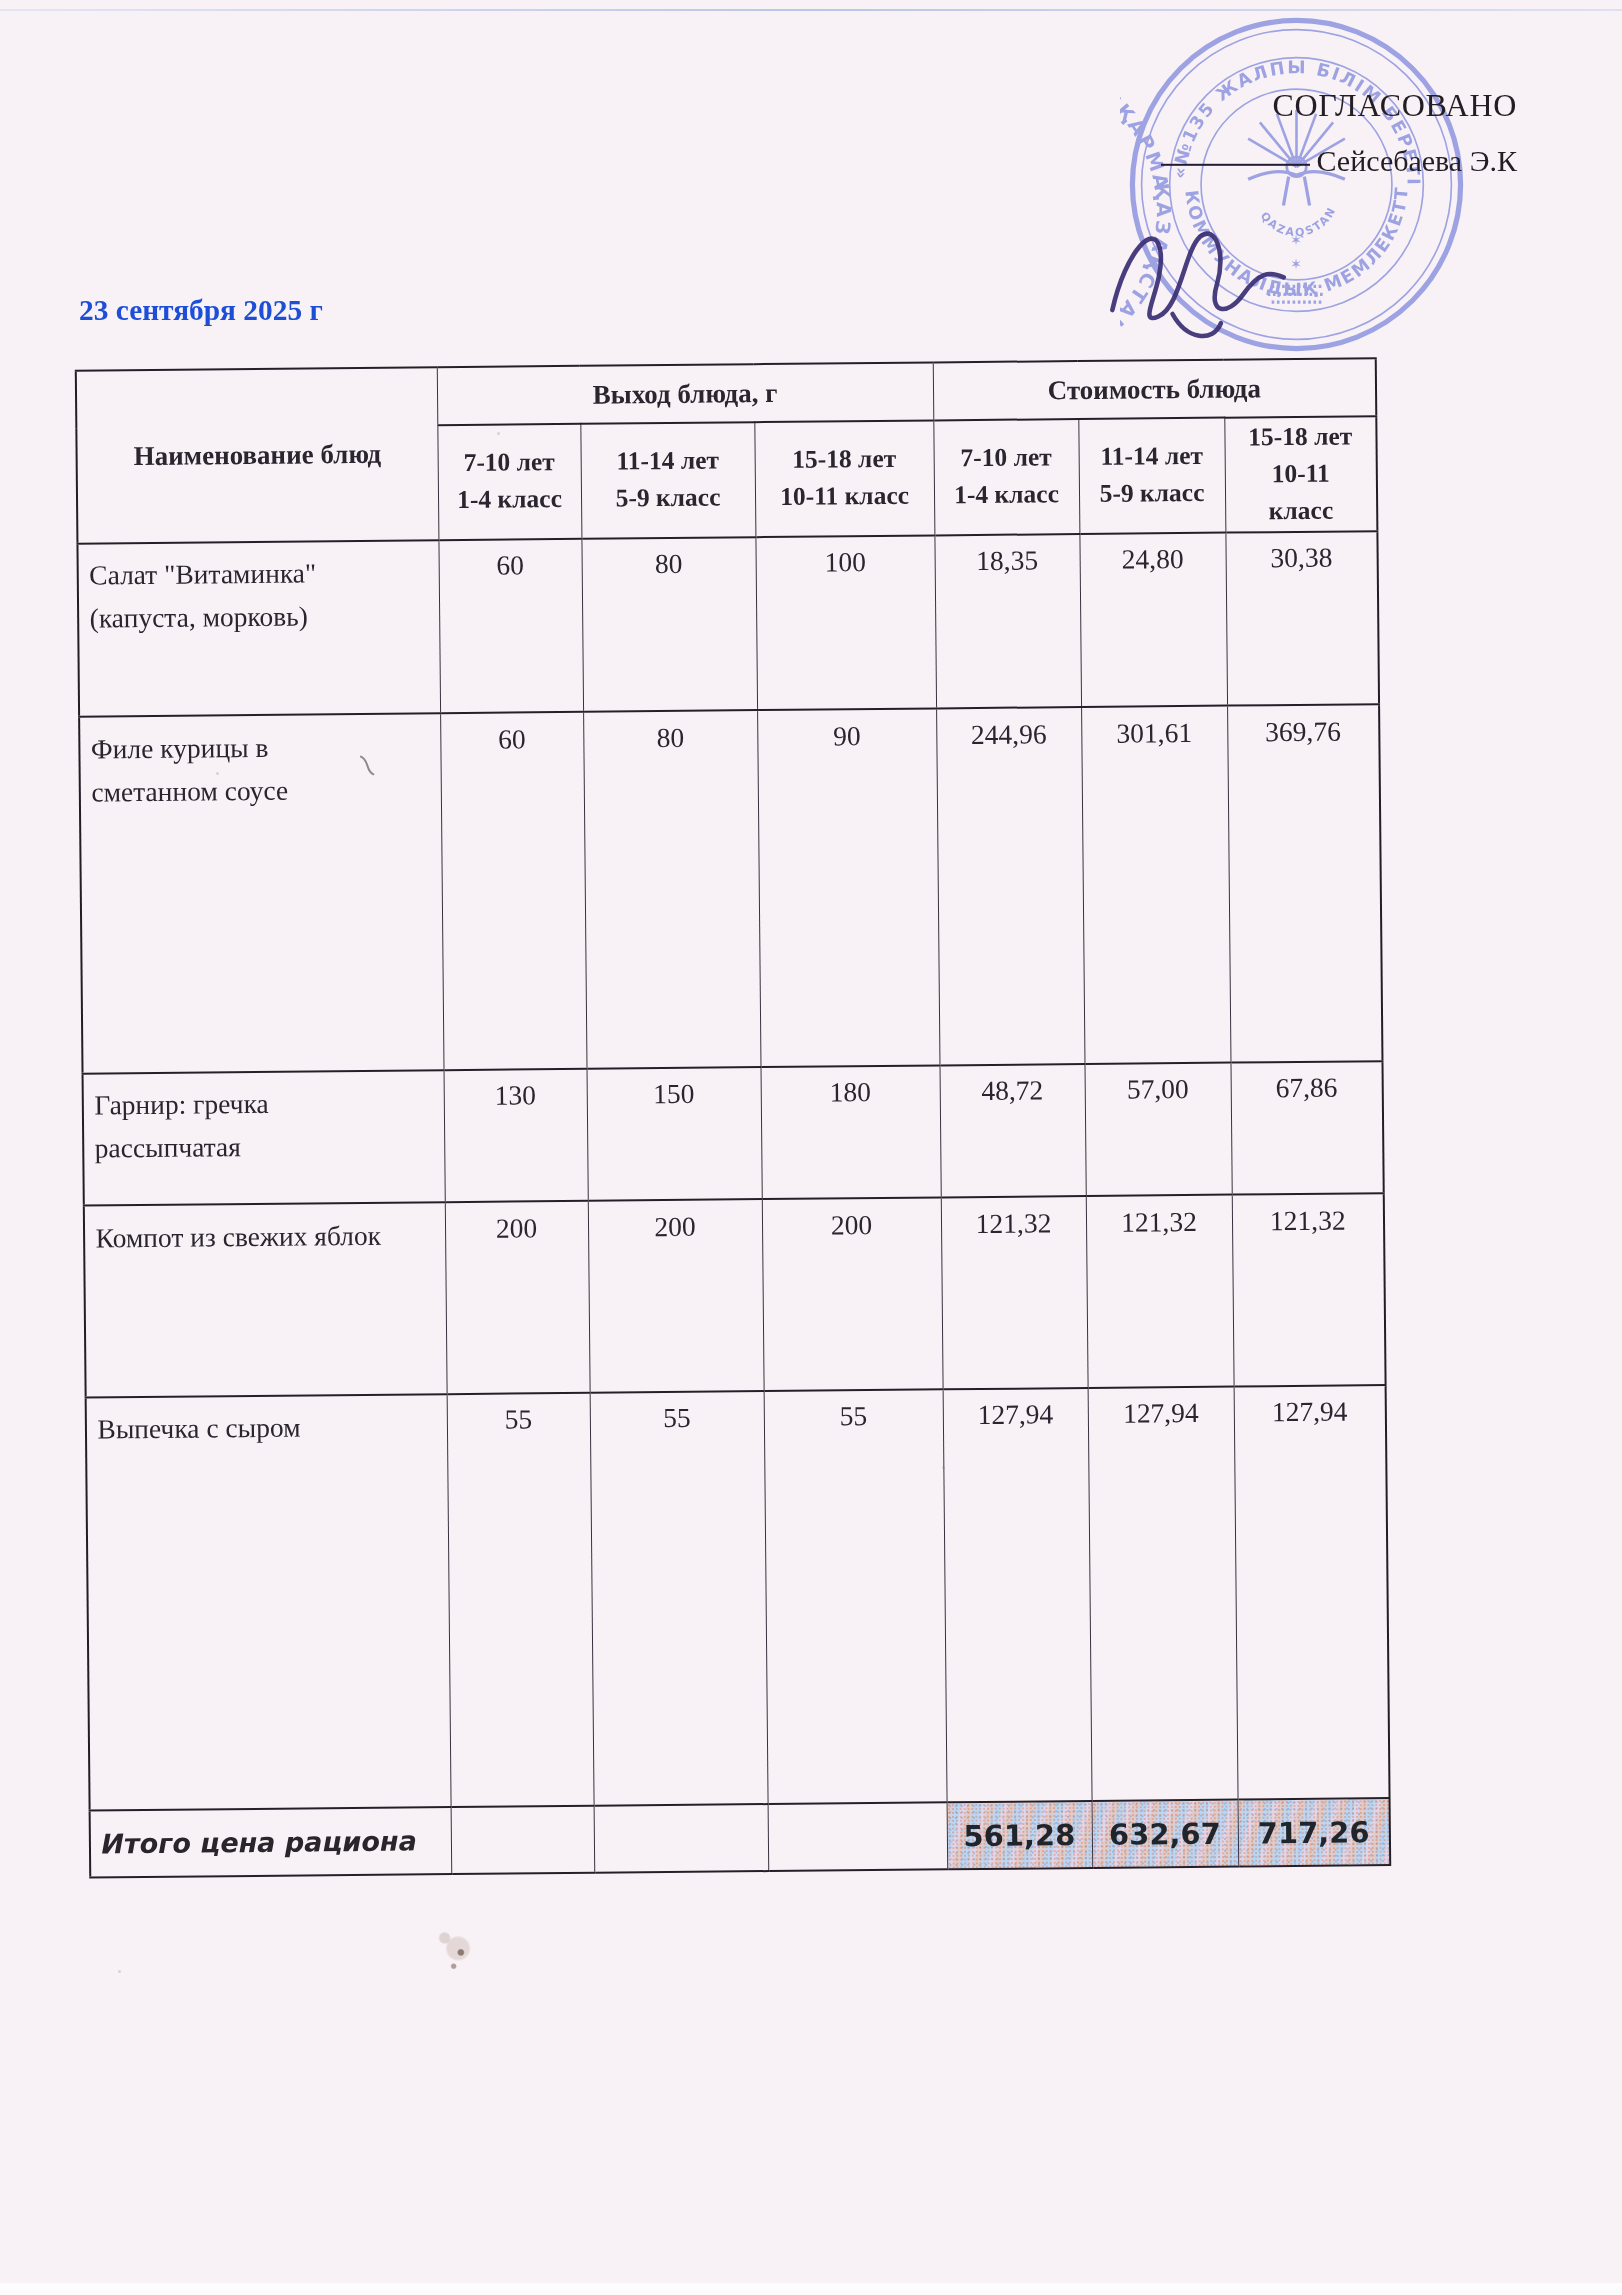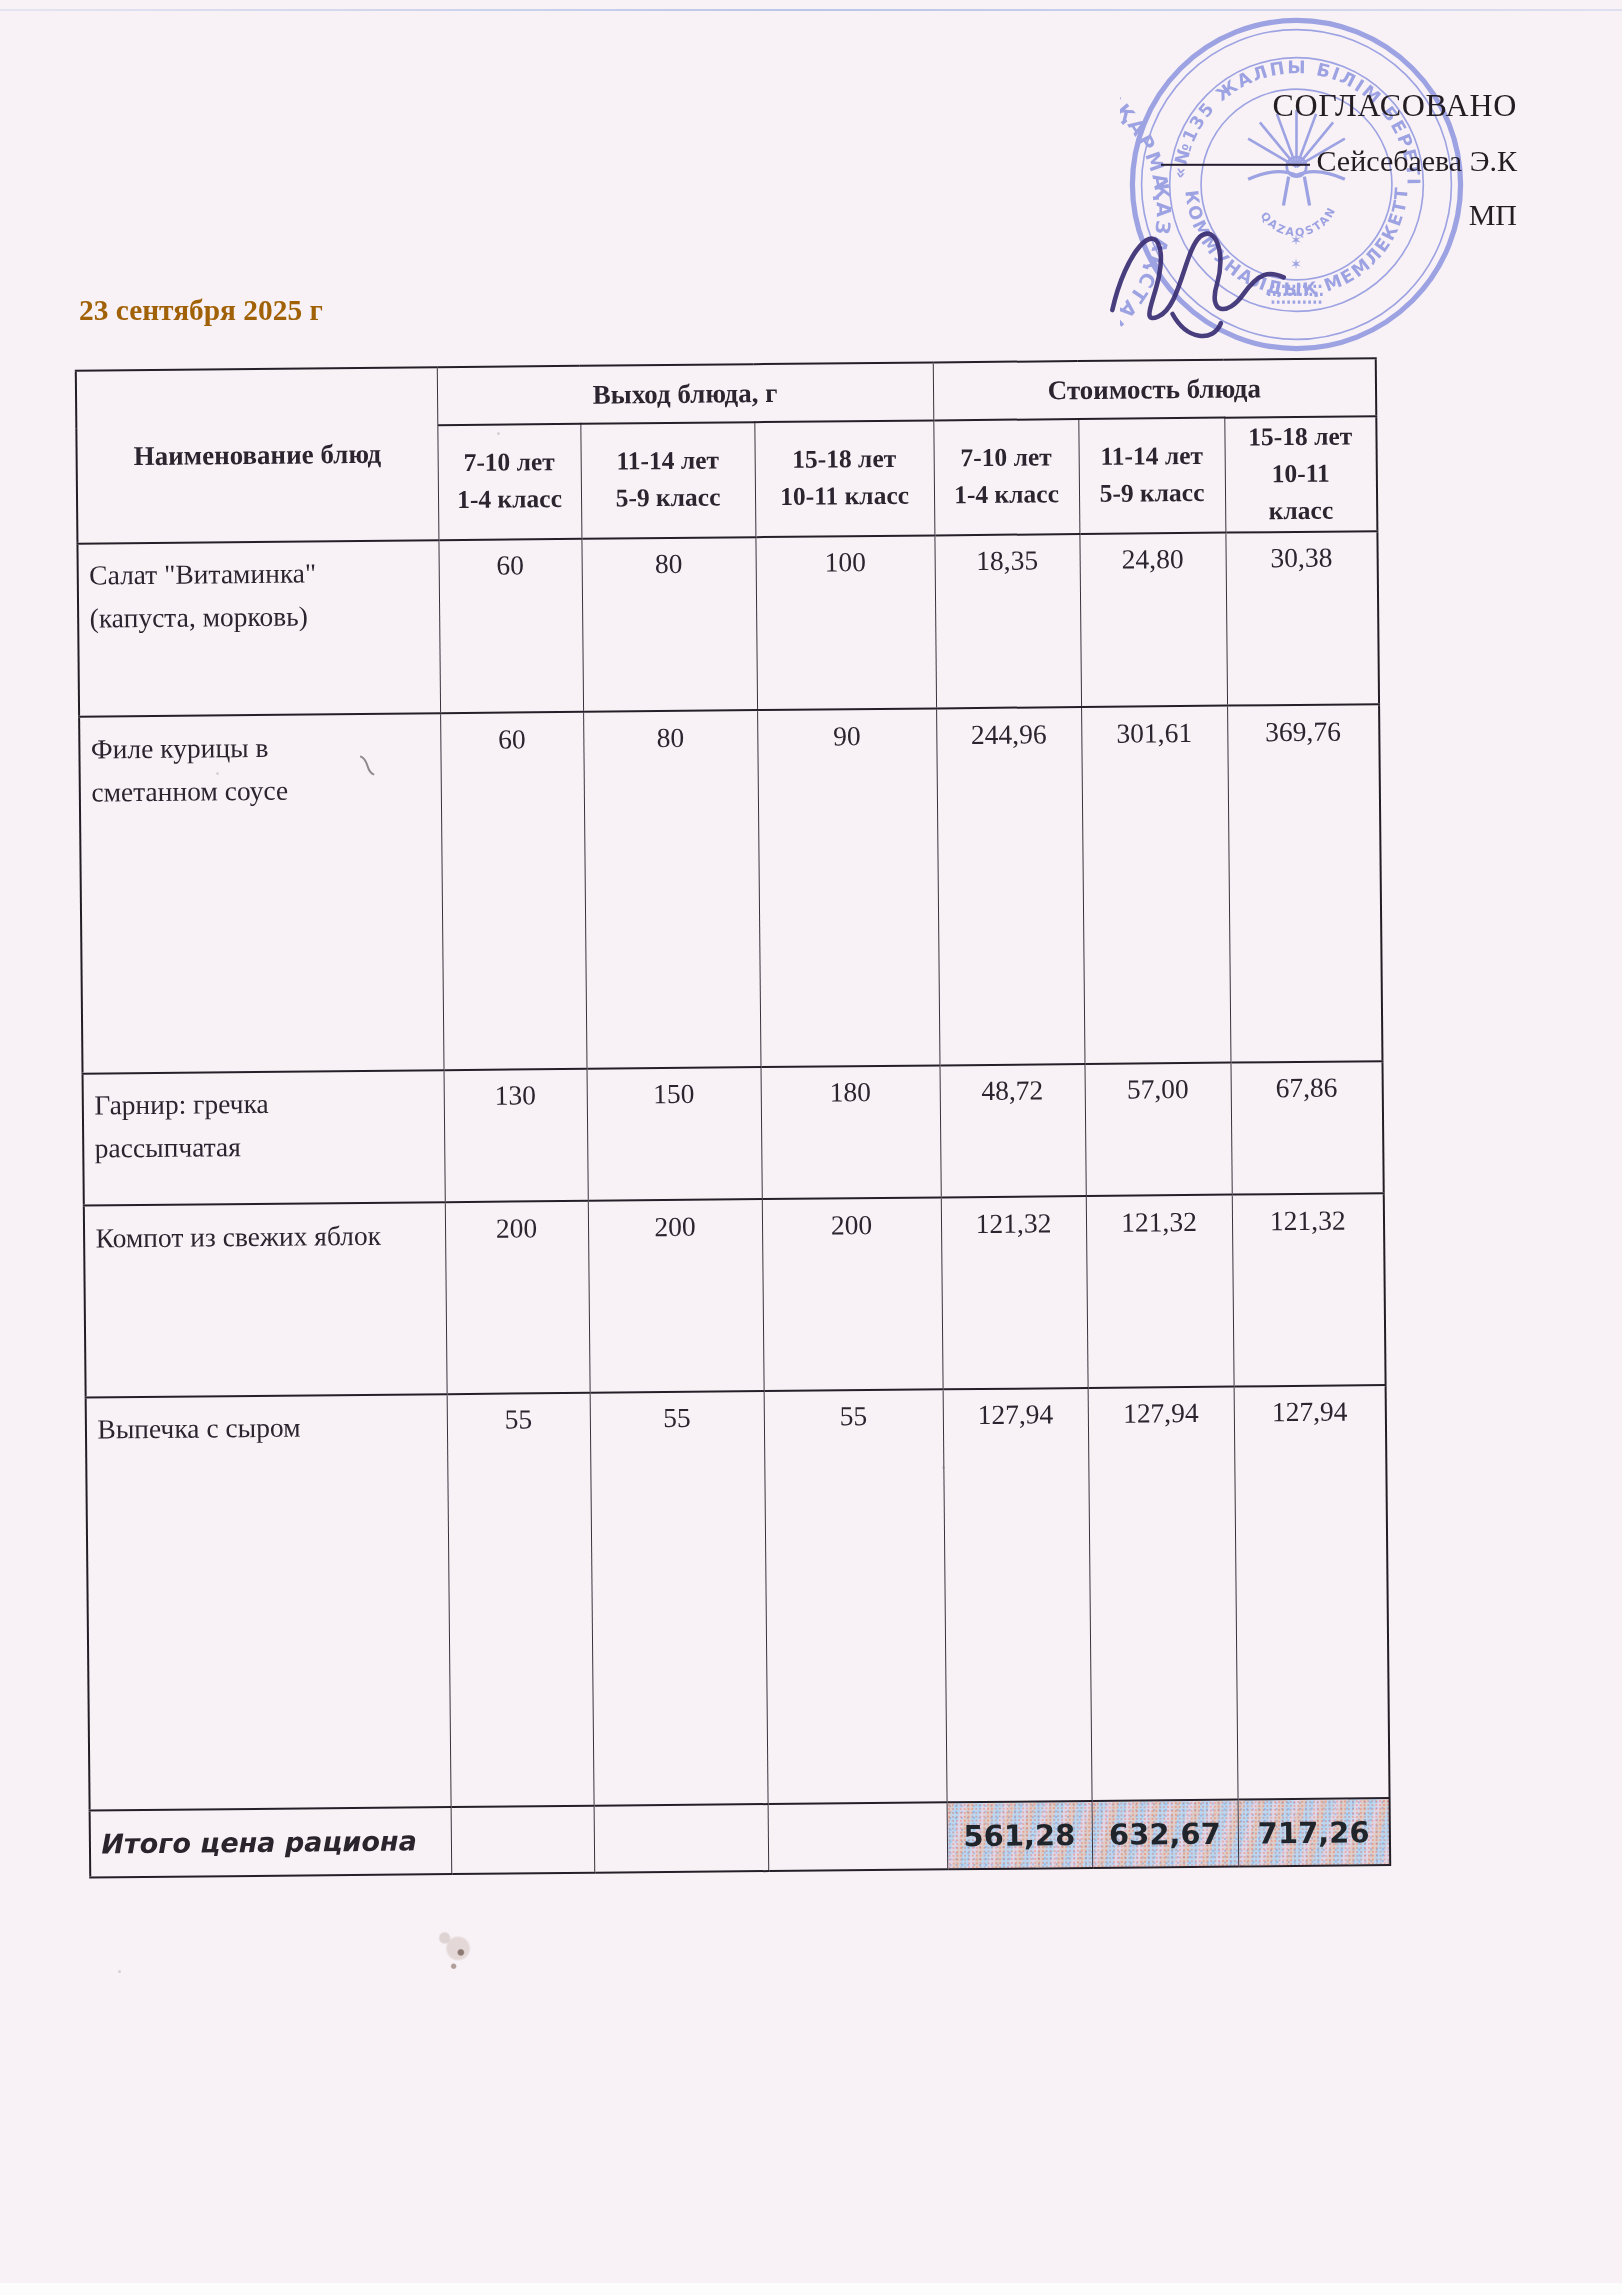--- a/index.html
+++ b/index.html
@@ -35,21 +35,21 @@
   .signature{position:absolute;left:1094px;top:191px;width:229px;height:157px;z-index:3;}
 
   
   .approval{position:absolute;top:77px;right:106px;z-index:2;text-align:right;
     font-weight:normal;font-size:30px;line-height:56px;color:#241e24;white-space:nowrap;}
   .appr-title{font-size:32px;letter-spacing:0.7px;}
   .appr-mp{line-height:51px;}
   .sig-underline{display:inline-block;width:149px;border-bottom:2.6px solid #241c30;margin-right:6.5px;transform:translateY(-5.2px);}
 
   
-  .doc-date{position:absolute;left:79px;top:294px;font-weight:bold;font-size:29.4px;color:#a16207;text-align:center;}
+  .doc-date{position:absolute;left:79px;top:294px;font-weight:bold;font-size:29.4px;color:#1d4ed8;text-align:center;}
 
   
   .table-wrap{position:absolute;left:82px;top:364px;width:1303px;transform:rotate(-0.55deg);transform-origin:45% 50%;}
   table.menu-table{border-collapse:collapse;table-layout:fixed;width:1301px;
     border:2px solid #231e26;}
   .menu-table td{border-left:1.3px solid #39323e;border-right:1.3px solid #39323e;
     border-top:2.6px solid #241f28;border-bottom:2.6px solid #241f28;
     white-space:pre-line;overflow:hidden;}
   .r-group td{height:54px;text-align:center;vertical-align:middle;
     font-weight:bold;font-size:27px;}
@@ -134,21 +134,20 @@
   <svg class="signature" viewBox="0 0 350 240">
     <g fill="none" stroke="#3a2e73" stroke-width="7" stroke-linecap="round" opacity="0.92">
       <path d="M28 182 C 48 92 96 40 102 96 C 106 148 64 206 98 192 C 132 178 138 92 162 70 C 186 50 202 96 188 142 C 174 188 204 192 228 158 C 252 124 268 122 290 132"></path>
       <path d="M120 188 C 142 228 182 232 194 202"></path>
     </g>
   </svg>
 
   <div class="approval">
     <div class="appr-line appr-title">СОГЛАСОВАНО</div>
     <div class="appr-line"><span class="sig-underline"></span><span>Сейсебаева Э.К</span></div>
-    <div class="appr-line appr-mp">МП</div>
   </div>
 
   <div class="doc-date">23 сентября 2025 г</div>
 
   <div class="table-wrap">
     <table class="menu-table">
       <colgroup>
         <col style="width:361px">
           <col style="width:143px">
           <col style="width:174px">

